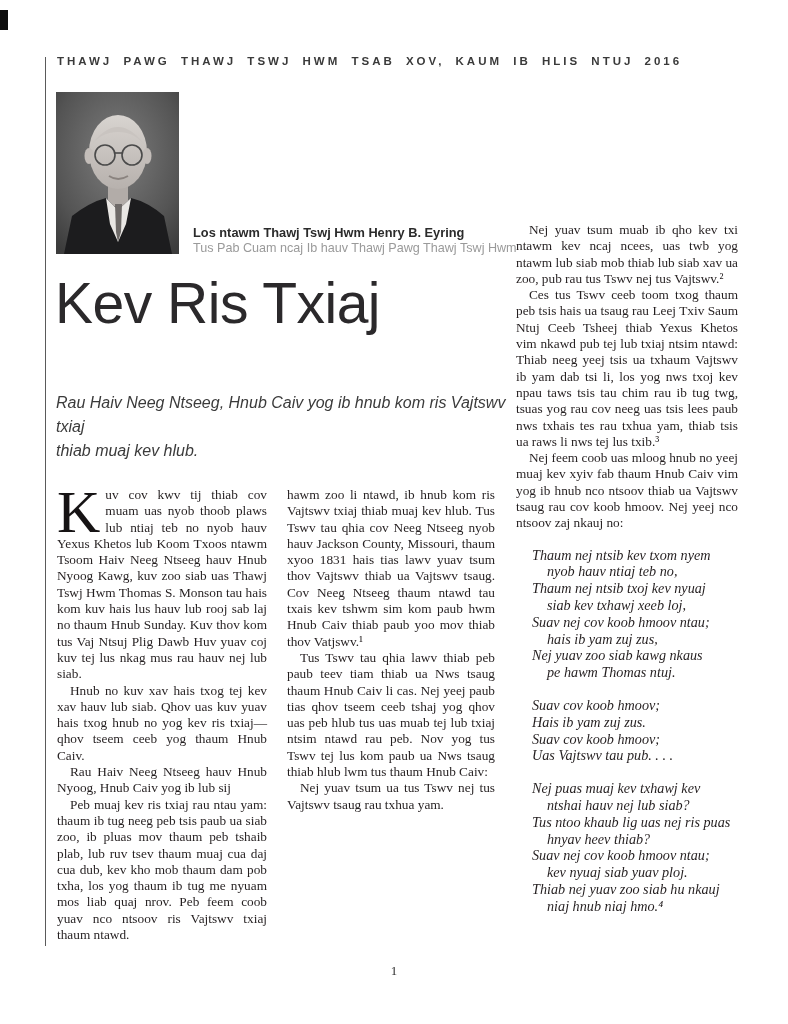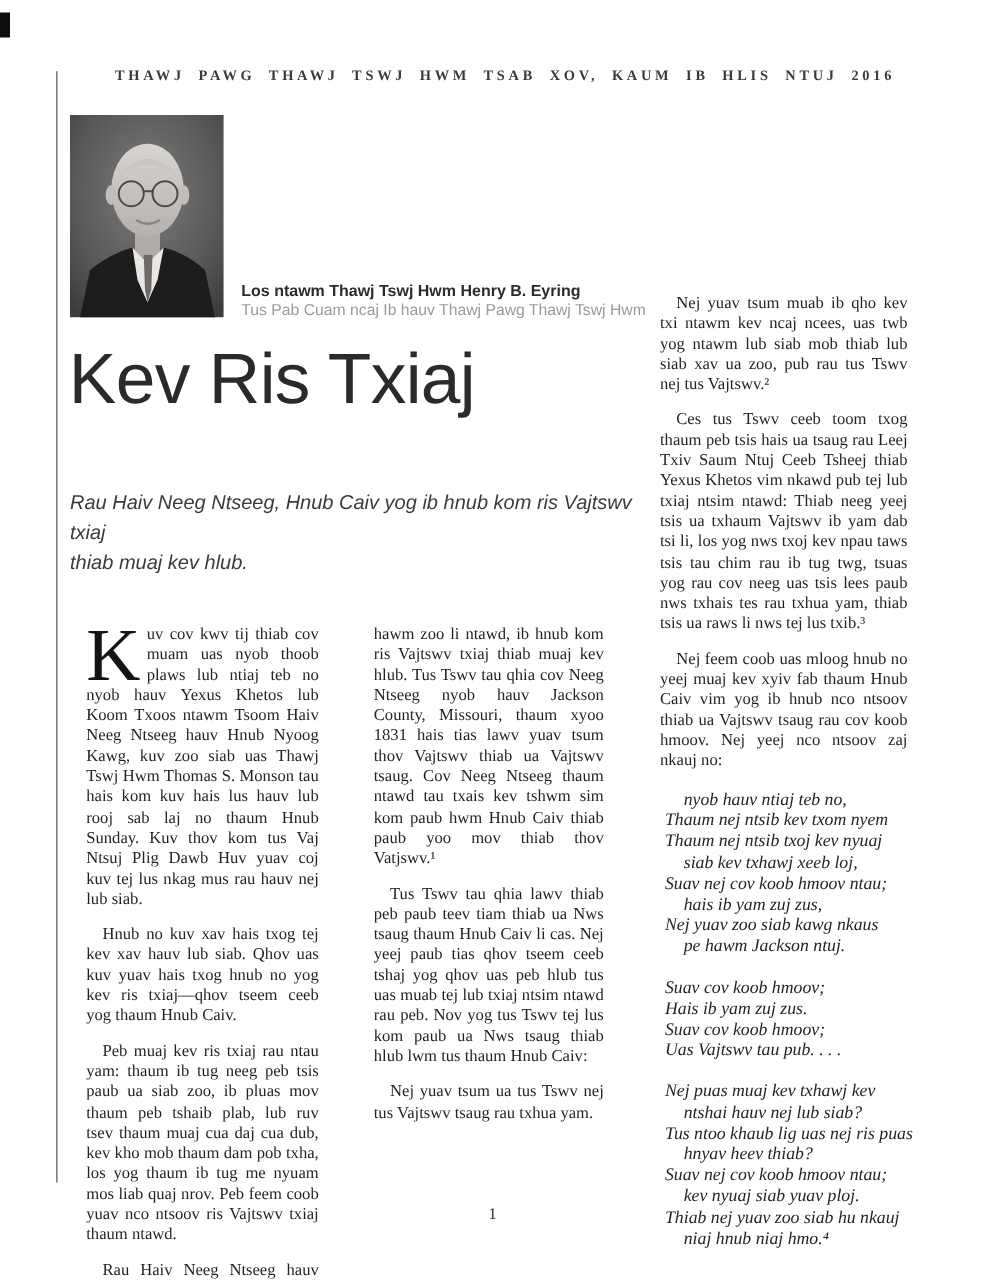--- a/index.html
+++ b/index.html
@@ -4,42 +4,42 @@
 <style>
   html,body{margin:0;padding:0;background:#ffffff;}
   .page{
     position:relative;width:788px;height:1024px;background:#ffffff;overflow:hidden;
     font-family:"Liberation Serif","DejaVu Serif",serif;color:#231f20;
   }
   .corner-mark{position:absolute;left:0;top:10px;width:8px;height:20px;background:#0d0d0d;}
   .left-rule{position:absolute;left:45px;top:57px;width:1px;height:889px;background:#5a5a5a;}
   .masthead{
     position:absolute;left:57px;top:55px;
-    font-family:Liberation Serif, serif;font-size:11.5px;font-weight:600;
-    letter-spacing:3px;word-spacing:5px;color:#3a3a3a;white-space:nowrap;margin-left:35px;
+    font-family:Liberation Sans, sans-serif;font-size:11.5px;font-weight:600;
+    letter-spacing:3px;word-spacing:5px;color:#3a3a3a;white-space:nowrap;
   }
   .photo{position:absolute;left:56px;top:92px;width:123px;height:162px;}
   .photo svg{display:block;width:100%;height:100%;}
   .byline{position:absolute;left:193px;top:225px;font-family:"Liberation Sans",sans-serif;line-height:15.5px;}
   .byline .author{font-size:12.8px;font-weight:700;color:#2b2b2b;}
   .byline .role{font-size:12.6px;font-weight:400;color:#9a9a9a;}
   .title{
     position:absolute;left:55px;top:278px;
     font-family:"Liberation Sans",sans-serif;font-weight:400;font-size:57px;line-height:50px;
     color:#2b292b;letter-spacing:-0.5px;
   }
   .subtitle{
     position:absolute;left:56px;top:391px;width:470px;
     font-family:"Liberation Sans",sans-serif;font-style:italic;font-size:16px;line-height:24px;color:#3b3b3b;
   }
   .col{position:absolute;font-size:13.3px;line-height:16.3px;text-align:justify;color:#241f20;}
   .col-1{left:57px;top:487px;width:210px;}
   .col-2{left:287px;top:487px;width:208px;}
   .col-3{left:516px;top:222px;width:222px;}
-  .col p{margin:12px;padding:0;}
+  .col p{margin:0;padding:0;}
   .col p.indent{text-indent:13px;}
   .dropcap{
     float:left;font-size:60px;line-height:46px;height:46px;
     padding:2px 5px 0 0;color:#161314;font-family:"Liberation Serif","DejaVu Serif",serif;
   }
   .poem{margin-top:15px;font-style:italic;font-size:14.2px;line-height:16.8px;text-align:left;padding-left:16px;}
   .stanza{margin-bottom:16px;}
   .stanza:last-child{margin-bottom:0;}
   .pline{white-space:nowrap;}
   .pline.hang{padding-left:15px;}
@@ -94,42 +94,42 @@
   </div>
 
   <div class="subtitle">
     <div>Rau Haiv Neeg Ntseeg, Hnub Caiv yog ib hnub kom ris Vajtswv txiaj</div>
     <div>thiab muaj kev hlub.</div>
   </div>
 
   <div class="col col-1" id="col1">
       <p class=""><span class="dropcap">K</span>uv cov kwv tij thiab cov muam uas nyob thoob plaws lub ntiaj teb no nyob hauv Yexus Khetos lub Koom Txoos ntawm Tsoom Haiv Neeg Ntseeg hauv Hnub Nyoog Kawg, kuv zoo siab uas Thawj Tswj Hwm Thomas S. Monson tau hais kom kuv hais lus hauv lub rooj sab laj no thaum Hnub Sunday. Kuv thov kom tus Vaj Ntsuj Plig Dawb Huv yuav coj kuv tej lus nkag mus rau hauv nej lub siab.</p>
       <p class="indent">Hnub no kuv xav hais txog tej kev xav hauv lub siab. Qhov uas kuv yuav hais txog hnub no yog kev ris txiaj—qhov tseem ceeb yog thaum Hnub Caiv.</p>
+      <p class="indent">Rau Haiv Neeg Ntseeg hauv Hnub Nyoog, Hnub Caiv yog ib lub sij</p>
       <p class="indent">Peb muaj kev ris txiaj rau ntau yam: thaum ib tug neeg peb tsis paub ua siab zoo, ib pluas mov thaum peb tshaib plab, lub ruv tsev thaum muaj cua daj cua dub, kev kho mob thaum dam pob txha, los yog thaum ib tug me nyuam mos liab quaj nrov. Peb feem coob yuav nco ntsoov ris Vajtswv txiaj thaum ntawd.</p>
-      <p class="indent">Rau Haiv Neeg Ntseeg hauv Hnub Nyoog, Hnub Caiv yog ib lub sij</p>
     </div>
   <div class="col col-2" id="col2">
       <p class="">hawm zoo li ntawd, ib hnub kom ris Vajtswv txiaj thiab muaj kev hlub. Tus Tswv tau qhia cov Neeg Ntseeg nyob hauv Jackson County, Missouri, thaum xyoo 1831 hais tias lawv yuav tsum thov Vajtswv thiab ua Vajtswv tsaug. Cov Neeg Ntseeg thaum ntawd tau txais kev tshwm sim kom paub hwm Hnub Caiv thiab paub yoo mov thiab thov Vatjswv.¹</p>
       <p class="indent">Tus Tswv tau qhia lawv thiab peb paub teev tiam thiab ua Nws tsaug thaum Hnub Caiv li cas. Nej yeej paub tias qhov tseem ceeb tshaj yog qhov uas peb hlub tus uas muab tej lub txiaj ntsim ntawd rau peb. Nov yog tus Tswv tej lus kom paub ua Nws tsaug thiab hlub lwm tus thaum Hnub Caiv:</p>
       <p class="indent">Nej yuav tsum ua tus Tswv nej tus Vajtswv tsaug rau txhua yam.</p>
     </div>
   <div class="col col-3" id="col3">
       <p class="indent">Nej yuav tsum muab ib qho kev txi ntawm kev ncaj ncees, uas twb yog ntawm lub siab mob thiab lub siab xav ua zoo, pub rau tus Tswv nej tus Vajtswv.²</p>
       <p class="indent">Ces tus Tswv ceeb toom txog thaum peb tsis hais ua tsaug rau Leej Txiv Saum Ntuj Ceeb Tsheej thiab Yexus Khetos vim nkawd pub tej lub txiaj ntsim ntawd: Thiab neeg yeej tsis ua txhaum Vajtswv ib yam dab tsi li, los yog nws txoj kev npau taws tsis tau chim rau ib tug twg, tsuas yog rau cov neeg uas tsis lees paub nws txhais tes rau txhua yam, thiab tsis ua raws li nws tej lus txib.³</p>
       <p class="indent">Nej feem coob uas mloog hnub no yeej muaj kev xyiv fab thaum Hnub Caiv vim yog ib hnub nco ntsoov thiab ua Vajtswv tsaug rau cov koob hmoov. Nej yeej nco ntsoov zaj nkauj no:</p>
       <div class="poem">
         <div class="stanza">
+          <div class="pline">Thaum nej ntsib kev txom nyem</div>
           <div class="pline hang">nyob hauv ntiaj teb no,</div>
-          <div class="pline">Thaum nej ntsib kev txom nyem</div>
           <div class="pline">Thaum nej ntsib txoj kev nyuaj</div>
           <div class="pline hang">siab kev txhawj xeeb loj,</div>
           <div class="pline">Suav nej cov koob hmoov ntau;</div>
           <div class="pline hang">hais ib yam zuj zus,</div>
           <div class="pline">Nej yuav zoo siab kawg nkaus</div>
-          <div class="pline hang">pe hawm Jackson ntuj.</div>
+          <div class="pline hang">pe hawm Thomas ntuj.</div>
         </div>
         <div class="stanza">
           <div class="pline">Suav cov koob hmoov;</div>
           <div class="pline">Hais ib yam zuj zus.</div>
           <div class="pline">Suav cov koob hmoov;</div>
           <div class="pline">Uas Vajtswv tau pub. . . .</div>
         </div>
         <div class="stanza">
           <div class="pline">Nej puas muaj kev txhawj kev</div>
           <div class="pline hang">ntshai hauv nej lub siab?</div>

